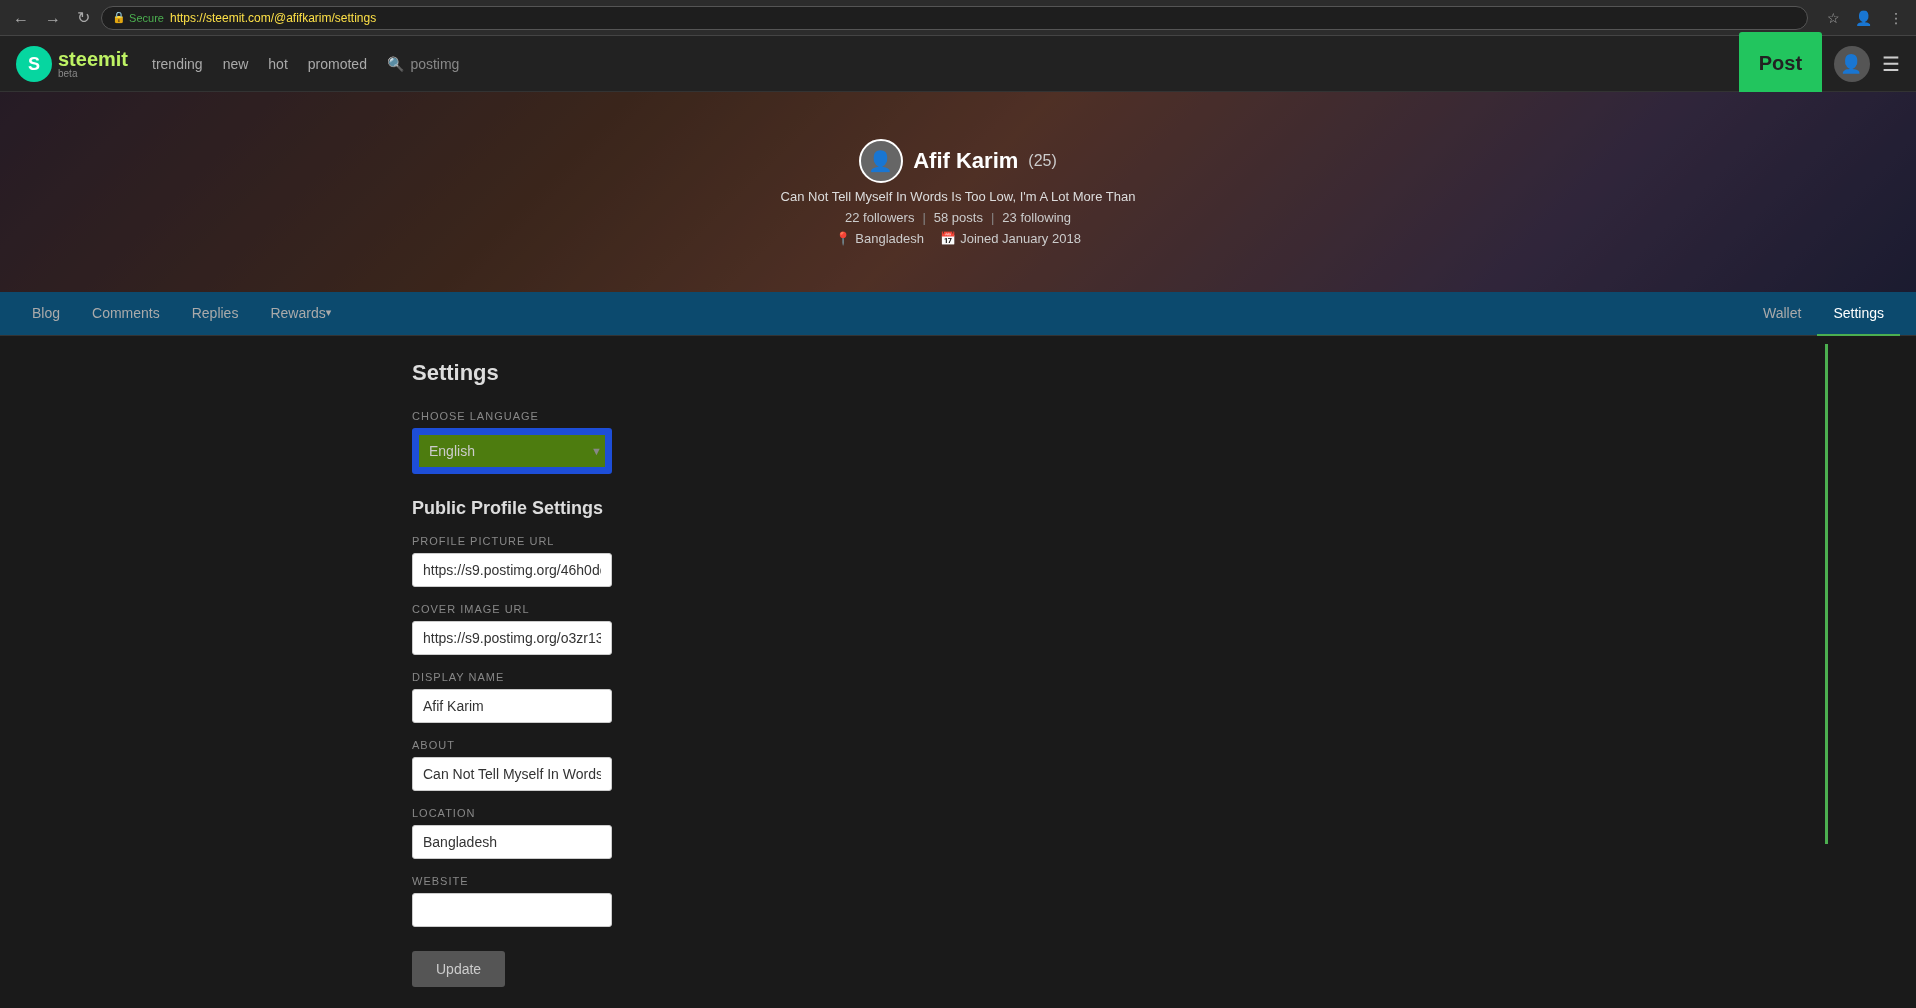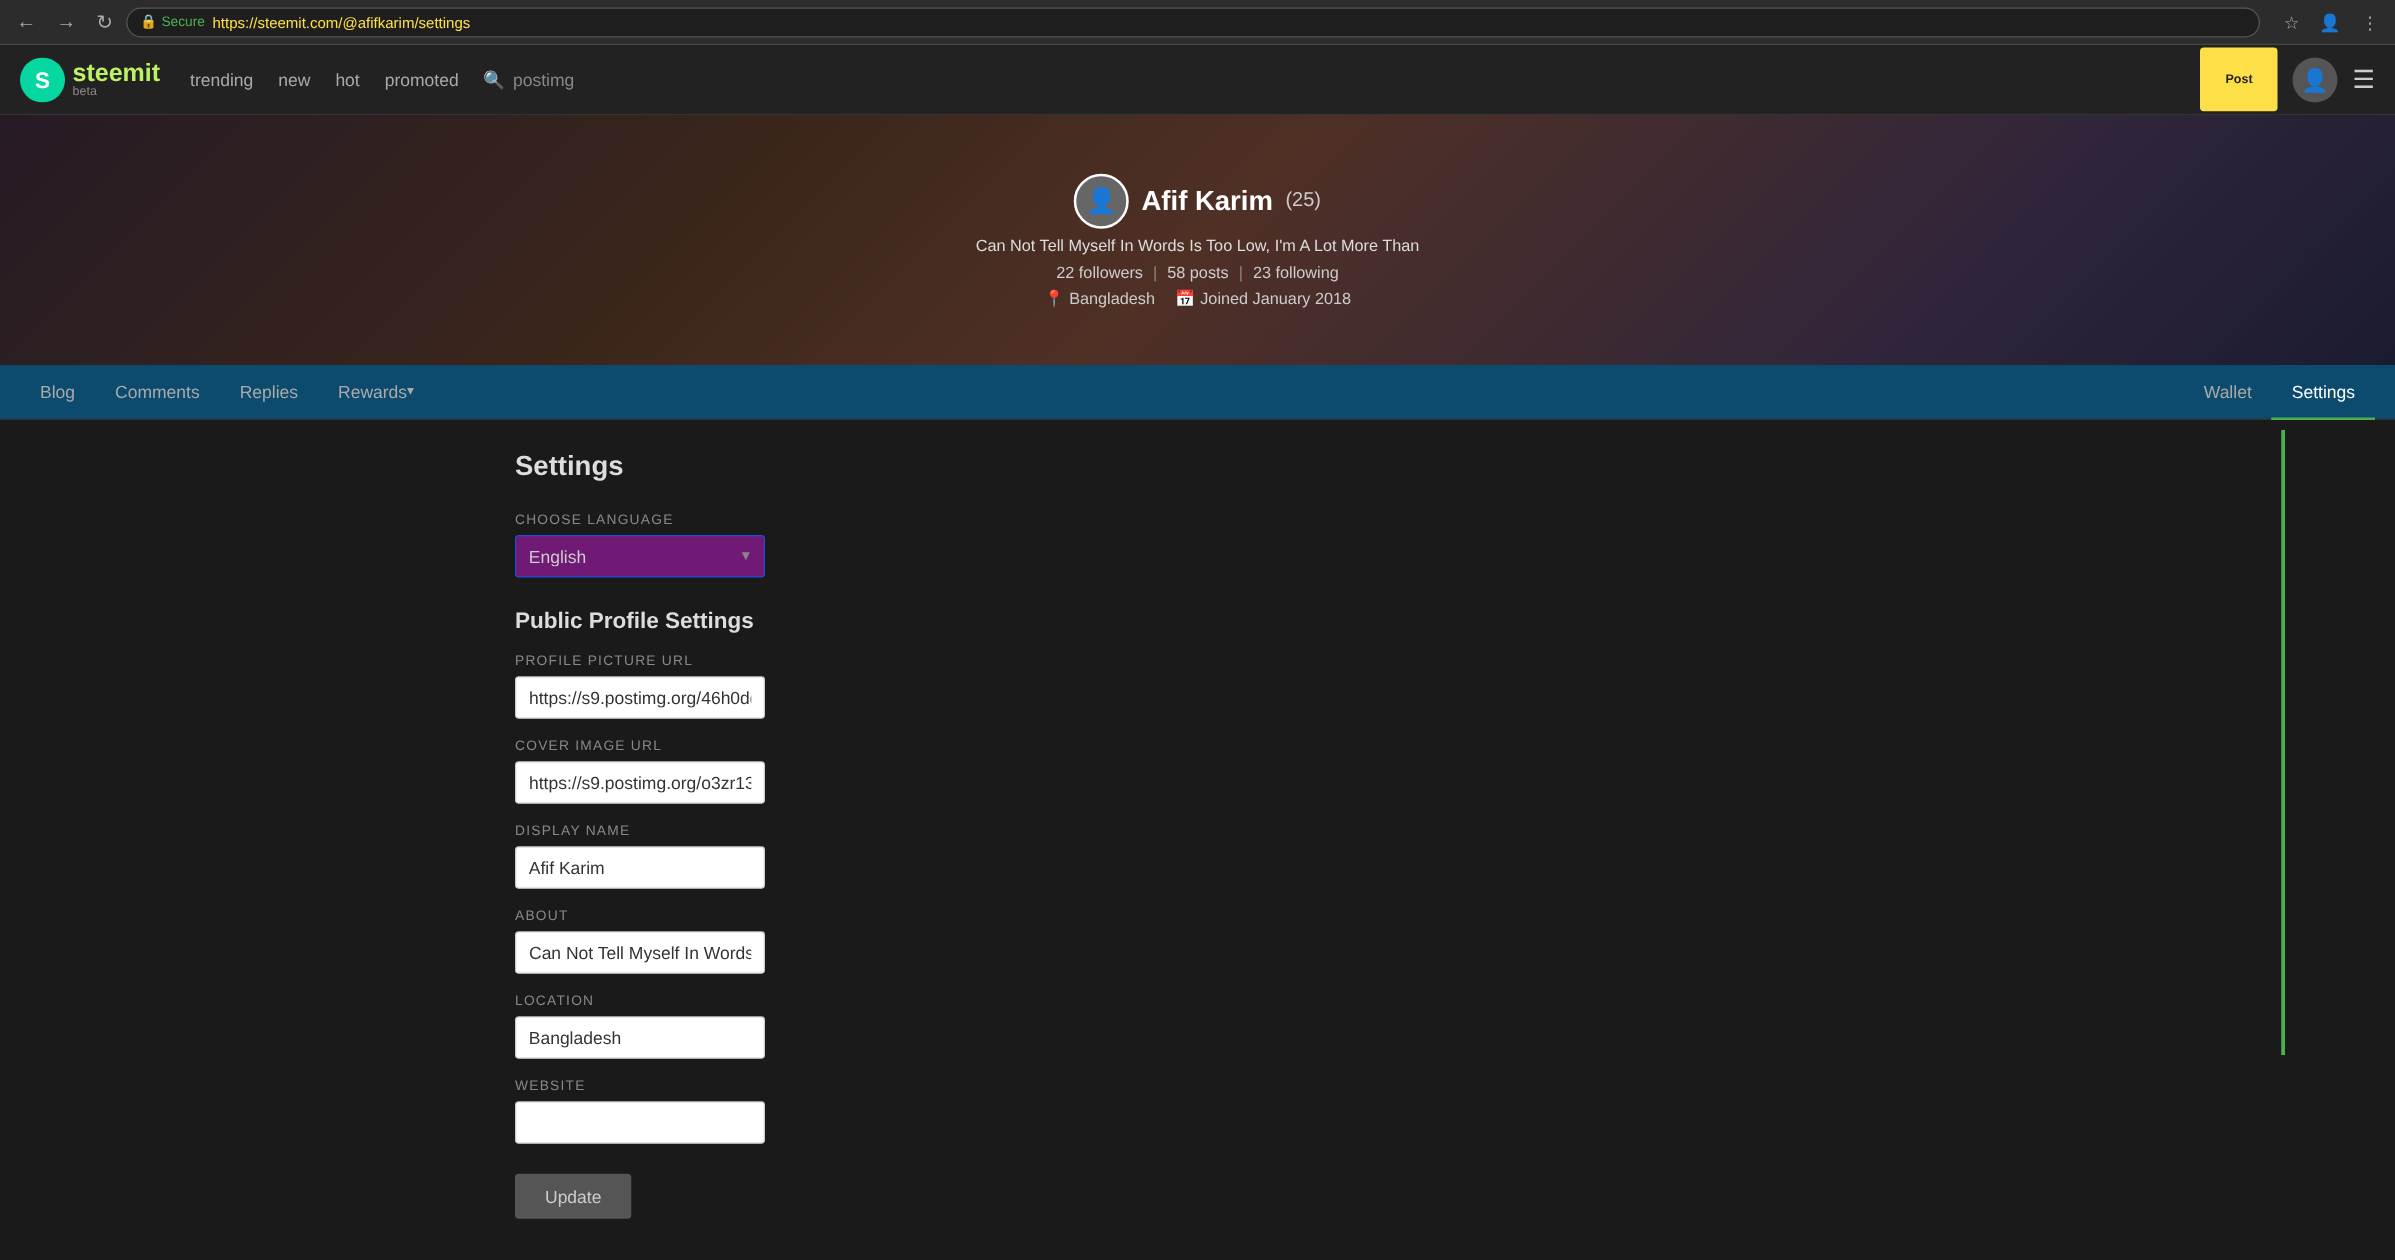--- a/index.html
+++ b/index.html
@@ -112,27 +112,27 @@
       color: #888;
       cursor: pointer;
     }
     .navbar-right {
       display: flex;
       align-items: center;
       gap: 12px;
       margin-left: auto;
     }
     .post-btn {
-      background: #fde047;
+      background: #22c55e;
       color: #222;
       border: none;
       padding: 20px 20px;
       border-radius: 3px;
       font-weight: bold;
-      font-size: 10px;
+      font-size: 20px;
       cursor: pointer;
     }
     .avatar-btn {
       width: 36px;
       height: 36px;
       border-radius: 50%;
       background: #555;
       border: none;
       cursor: pointer;
       overflow: hidden;
@@ -310,22 +310,22 @@
       padding: 8px 10px;
       border-radius: 3px;
       font-size: 14px;
     }
     .select-wrapper {
       position: relative;
       max-width: 200px;
     }
     .select-wrapper select {
       width: 100%;
-      background: #701a75;
-      border: 1px solid #1d4ed8;
+      background: #4d7c0f;
+      border: 7px solid #1d4ed8;
       color: #ccc;
       padding: 8px 30px 8px 10px;
       border-radius: 3px;
       font-size: 14px;
       appearance: none;
       cursor: pointer;
     }
     .select-arrow {
       position: absolute;
       right: 10px;

